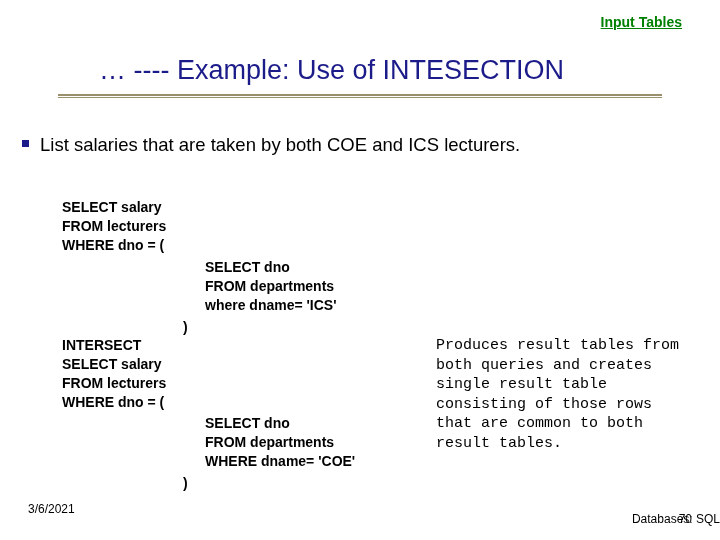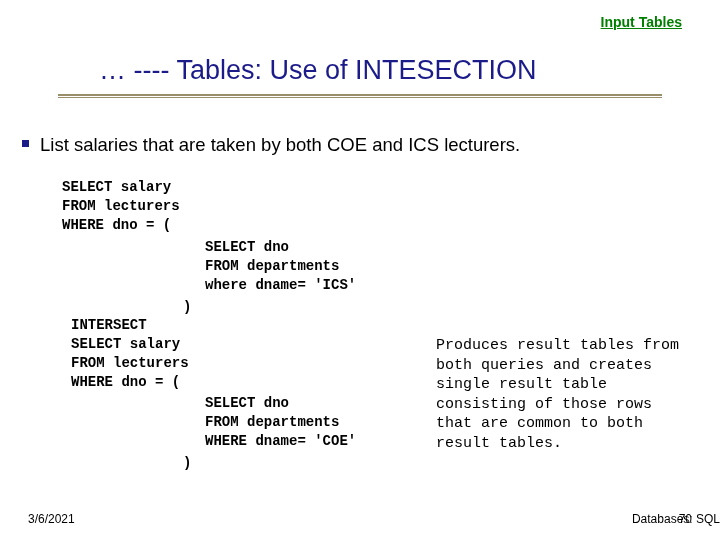--- a/index.html
+++ b/index.html
@@ -51,46 +51,47 @@
     position: absolute;
     top: 134px;
     left: 40px;
     font-size: 18.5px;
     font-weight: normal;
     color: #000;
     font-family: Tahoma, Arial, sans-serif;
   }
   .sql-block {
     position: absolute;
-    font-family: Liberation Mono, monospace;
+    font-family: Liberation Sans, sans-serif;
     font-weight: bold;
     font-size: 14px;
     color: #000;
     white-space: pre;
     line-height: 1.35;
+    margin-top: 20px;
   }
   .sql-1 { top: 178px; left: 62px; }
   .sql-2 { top: 238px; left: 205px; }
   .sql-3 { top: 298px; left: 183px; }
-  .sql-4 { top: 316px; left: 71px; }
+  .sql-4 { top: 316px; left: 62px; }
   .sql-5 { top: 394px; left: 205px; }
   .sql-6 { top: 454px; left: 183px; }
   .explanation {
     position: absolute;
     top: 336px;
     left: 436px;
     width: 256px;
     font-size: 15px;
     line-height: 1.3;
     color: #000;
     font-family: Liberation Mono, monospace;
   }
   .footer-date {
     position: absolute;
-    bottom: 14px;
+    bottom: 24px;
     left: 28px;
     font-size: 12px;
     color: #000;
   }
   .footer-center {
     position: absolute;
     bottom: 14px;
     left: 0;
     width: 720px;
     text-align: right;
@@ -103,21 +104,21 @@
     right: 28px;
     font-size: 12px;
     color: #000;
   }
 </style>
 </head>
 <body>
 
 <span class="input-tables-link">Input Tables</span>
 
-<div class="slide-title">… ---- Tables: Use of INTESECTION</div>
+<div class="slide-title">… ---- Example: Use of INTESECTION</div>
 <div class="title-underline">
   <div class="line1"></div>
   <div class="line2"></div>
 </div>
 
 <div class="bullet"></div>
 <div class="body-text">List salaries that are taken by both COE and ICS lecturers.</div>
 
 <div class="sql-block sql-1">SELECT salary
 FROM lecturers

